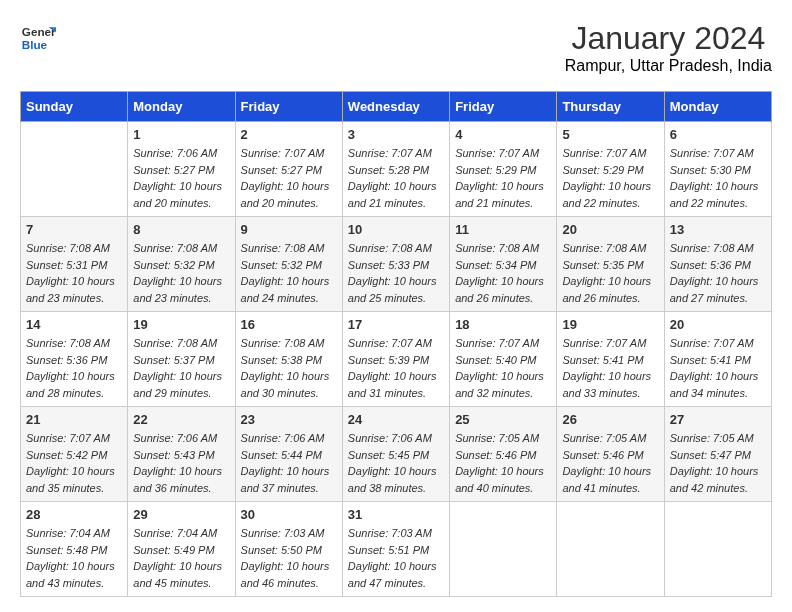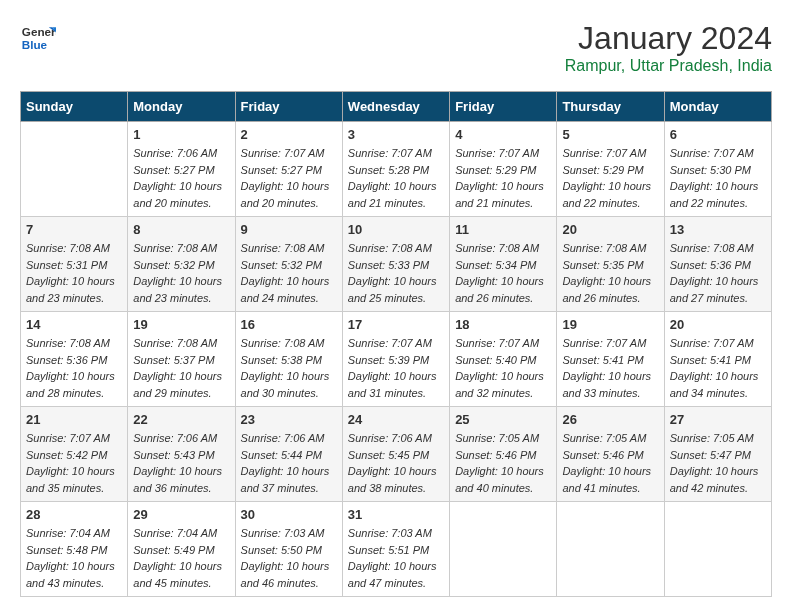--- a/index.html
+++ b/index.html
@@ -19,38 +19,38 @@
     .logo {
       display: flex;
       align-items: center;
       gap: 4px;
     }
     .logo-icon {
       width: 36px;
       height: 36px;
     }
     .title-section {
-      text-align: right;
+      text-align: center;
     }
     .month-title {
       font-size: 32px;
       font-weight: normal;
       color: #333;
     }
     .location {
       font-size: 16px;
-      color: #15803d;
+      color: #000000;
     }
     table {
       width: 100%;
       border-collapse: collapse;
       table-layout: fixed;
     }
     thead tr {
-      background-color: #0c4a6e;
+      background-color: #1d4ed8;
       color: #fff;
       margin-left: 32px;
     }
     thead th {
       padding: 7px 5px;
       font-size: 13px;
       font-weight: bold;
       border: 1px solid #aaa;
       text-align: left;
     }

